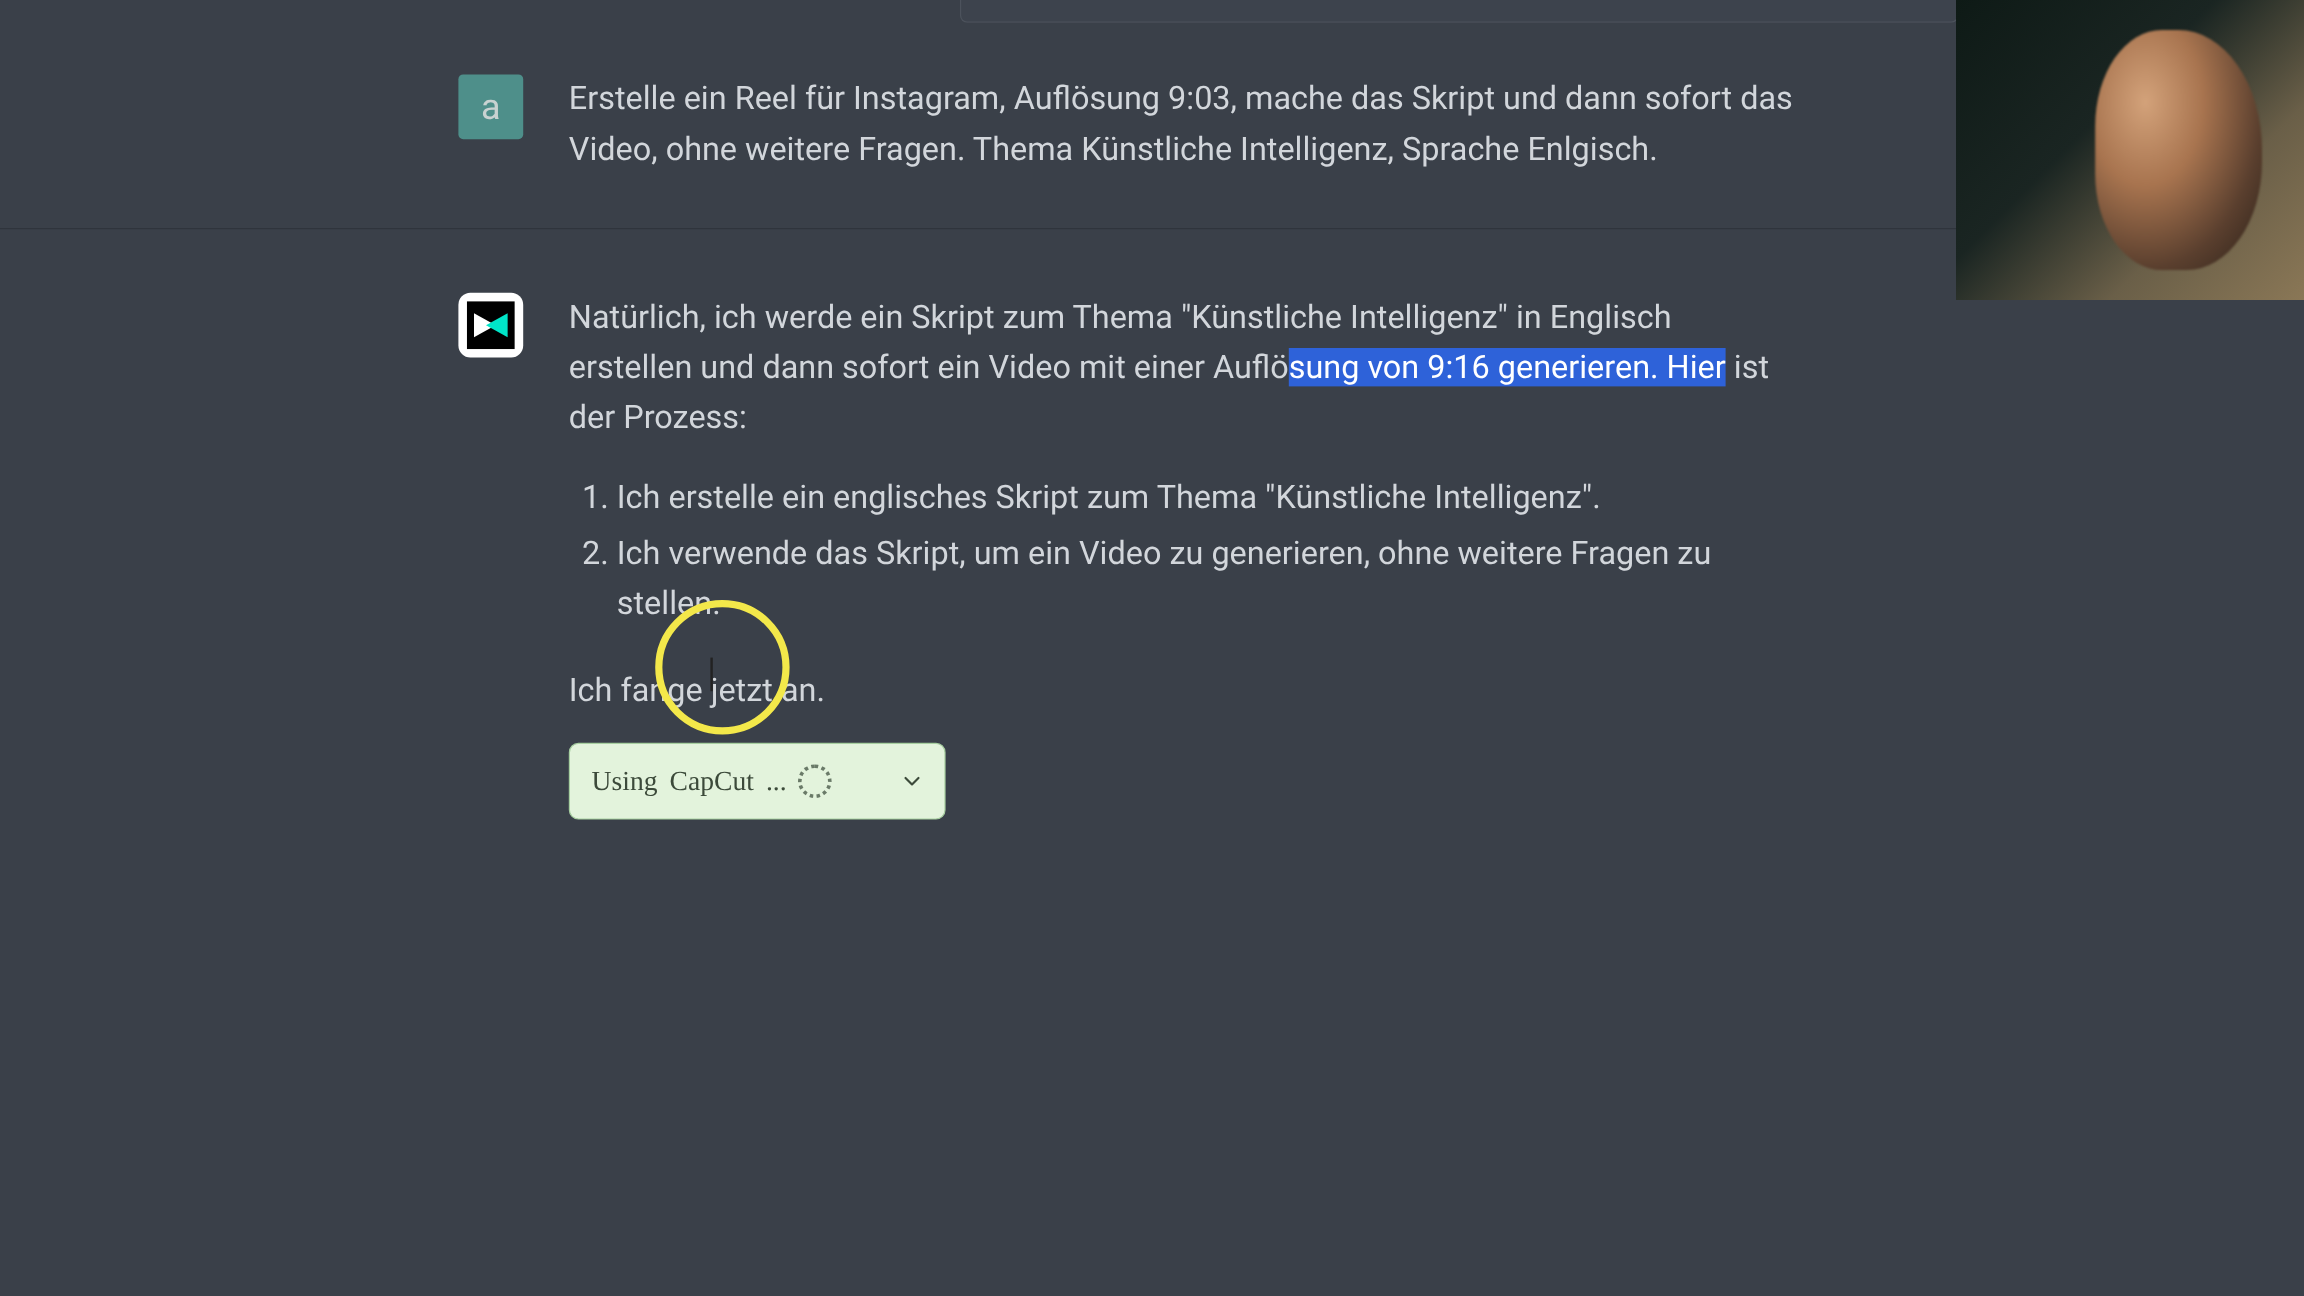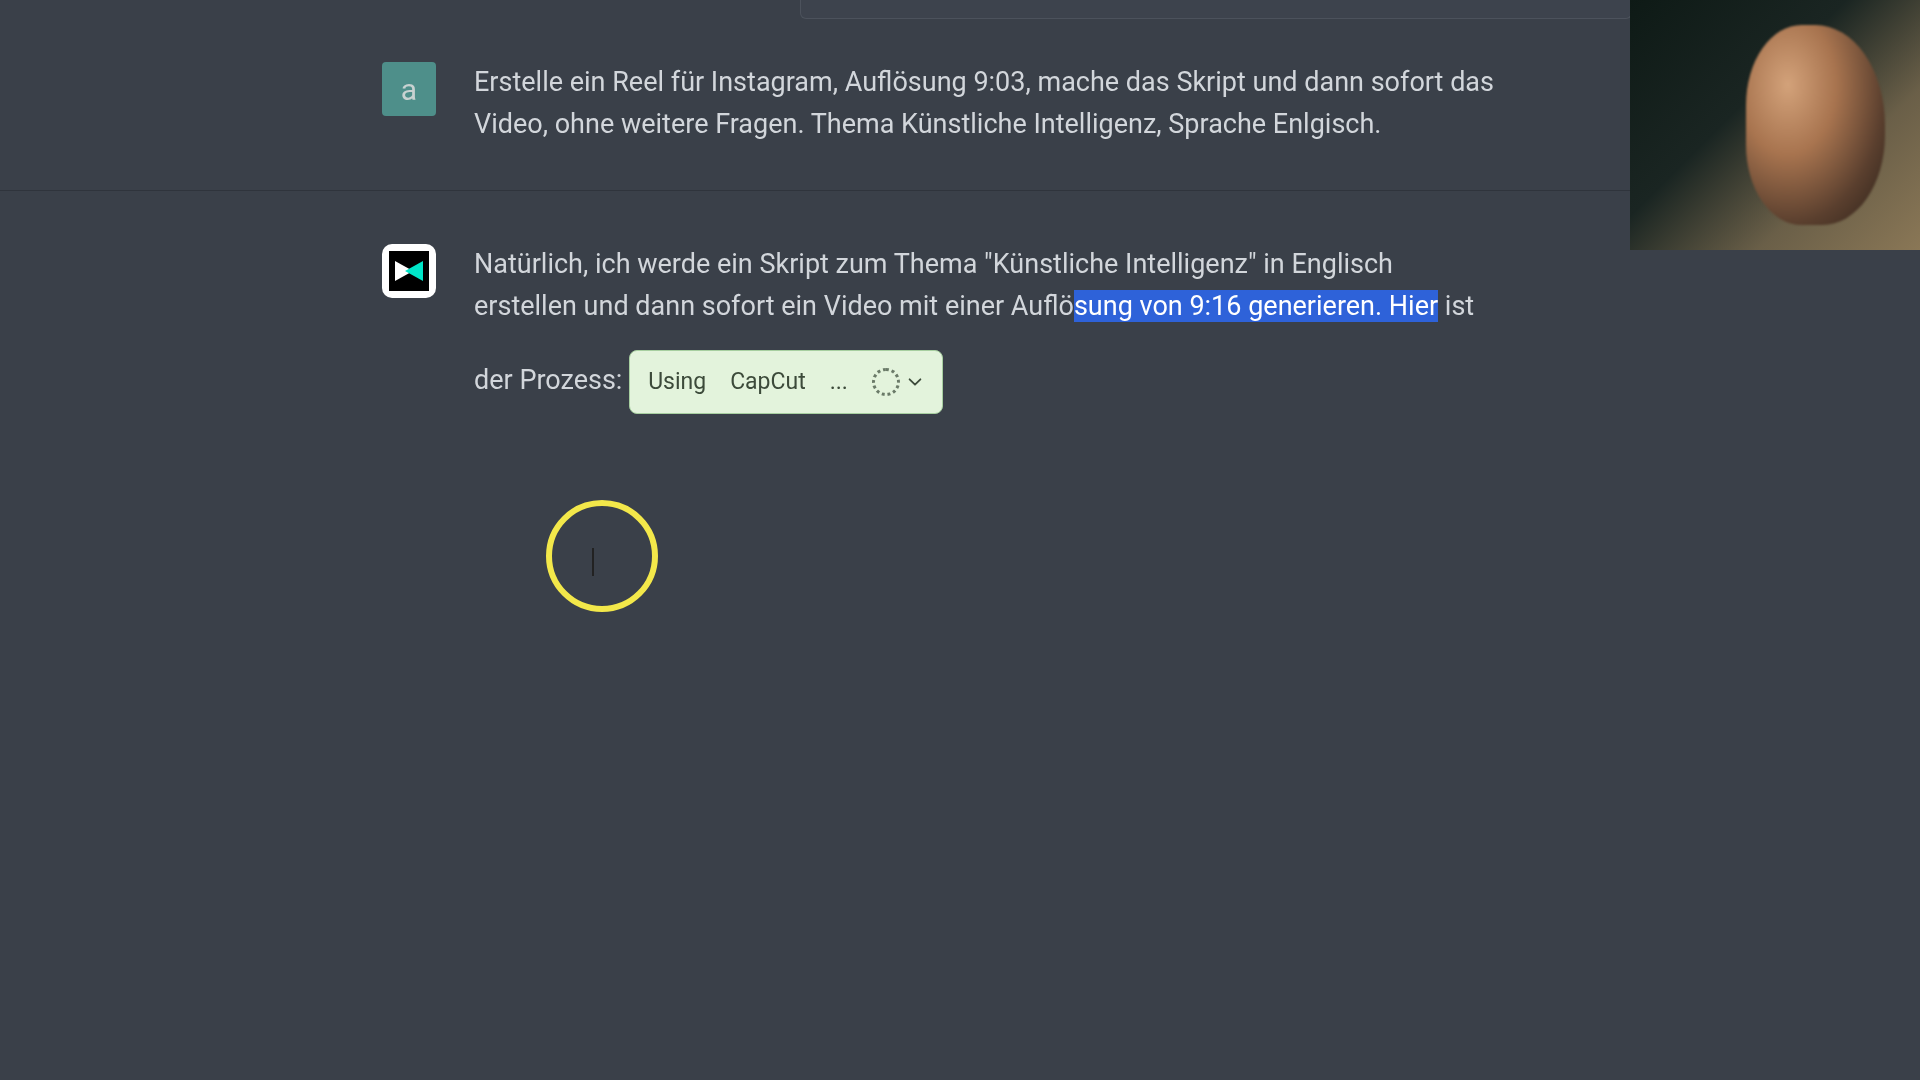--- a/index.html
+++ b/index.html
@@ -14,21 +14,21 @@
   .msg-text{color:#d2d6db;font-size:27px;line-height:1.55;max-width:1020px;}
   .msg-user{left:382px;top:62px;}
   .divider{position:absolute;left:0;top:190px;width:100%;height:1px;background:#2f343c;}
   .msg-bot{left:382px;top:244px;}
   .selected{background:#2e62d9;color:#ffffff;}
   .ol{margin:24px 0 0 0;padding-left:40px;}
   .ol li{margin-bottom:6px;}
   .start{margin-top:30px;}
   
   .plugin{display:inline-flex;align-items:center;margin-top:22px;height:62px;background:#e3f3dc;border:1px solid #a7cfa0;border-radius:8px;padding:0 18px;min-width:276px;justify-content:space-between;color:#3c4a3a;font-size:23px;position:relative;}
-  .plugin-left{display:flex;align-items:center;gap:24px;}
+  .plugin-left{display:flex;align-items:center;gap:10px;font-family:Liberation Serif, serif;}
   .spinner{width:22px;height:22px;border:3px dotted #6a7a68;border-radius:50%;display:inline-block;}
   .chev{width:18px;height:18px;}
   
   .ring{position:absolute;left:546px;top:500px;width:100px;height:100px;border:6px solid #f3e84a;border-radius:50%;pointer-events:none;}
   .caret{position:absolute;left:592px;top:548px;width:2px;height:28px;background:#222;pointer-events:none;}
   
   .cam{position:absolute;right:0;top:0;width:290px;height:250px;background:linear-gradient(135deg,#0e1a16 0%,#1a2522 40%,#6a5f48 70%,#8a7756 100%);}
   .cam::after{content:"";position:absolute;left:40%;top:10%;width:48%;height:80%;background:radial-gradient(ellipse at 30% 30%,#d3a27a 0%,#a8744f 35%,#5a3f2e 70%,#2a2018 100%);border-radius:40% 50% 45% 40%;filter:blur(1px);}
 </style>
 </head>
@@ -49,20 +49,25 @@
   <div class="msg msg-bot">
     <div class="bot-avatar">
       <svg viewBox="0 0 40 40">
         <rect x="0" y="0" width="40" height="40" fill="#000"></rect>
         <path d="M6 10 L24 20 L6 30 Z" fill="#fff"></path>
         <path d="M34 10 L16 20 L34 30 Z" fill="#00e5c8"></path>
       </svg>
     </div>
     <div class="msg-text">
       <span>Natürlich, ich werde ein Skript zum Thema "Künstliche Intelligenz" in Englisch erstellen und dann sofort ein Video mit einer Auflö</span><span class="selected">sung von 9:16 generieren. Hier</span><span> ist der Prozess:</span>
+      <ol class="ol">
+        <li>Ich erstelle ein englisches Skript zum Thema "Künstliche Intelligenz".</li>
+        <li>Ich verwende das Skript, um ein Video zu generieren, ohne weitere Fragen zu stellen.</li>
+      </ol>
+      <div class="start">Ich fange jetzt an.</div>
 
       <div class="plugin">
         <span class="plugin-left">
           <span>Using </span>
             <span>CapCut</span>
             <span>...</span>
           <span class="spinner"></span>
         </span>
         <svg class="chev" viewBox="0 0 20 20">
             <path d="M4 7 L10 13 L16 7" stroke="#3c4a3a" stroke-width="2" fill="none" stroke-linecap="round" stroke-linejoin="round"></path>

